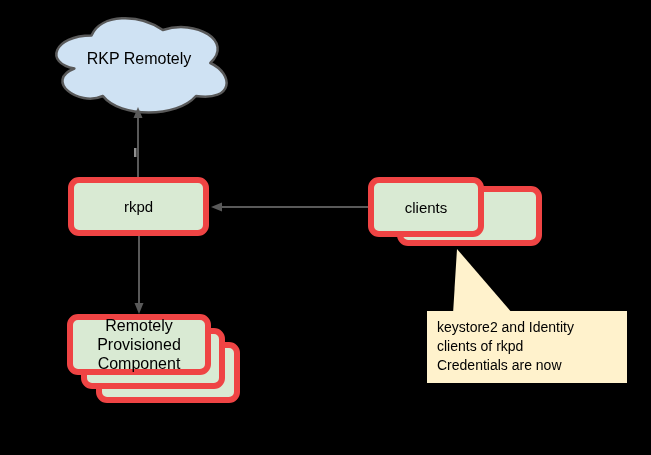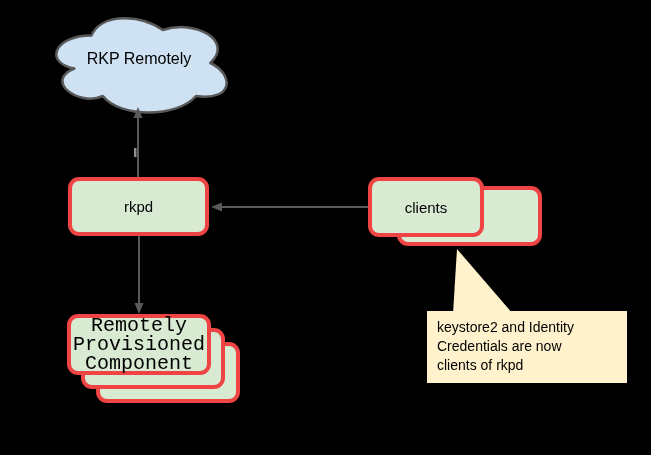--- a/index.html
+++ b/index.html
@@ -15,37 +15,37 @@
     background: #000000;
   }
   .layer-svg {
     position: absolute; left: 0; top: 0;
     pointer-events: none;
   }
   .node {
     position: absolute;
     box-sizing: border-box;
     background: #d9ead3;
-    border: 4px solid #ef4444;
+    border: 6px solid #ef4444;
     border-radius: 11px;
     display: flex;
     align-items: center;
     justify-content: center;
     color: #000;
     font-size: 15px;
     text-align: center;
   }
   .cloud-label {
     position: absolute;
     left: 44px; top: 8px;
     width: 190px; height: 102px;
     display: flex; align-items: center; justify-content: center;
     color: #000; font-size: 16px;
   }
-  .rpc-text { line-height: 19px; font-size: 20px; font-family: Liberation Mono, monospace; }
+  .rpc-text { line-height: 19px; font-size: 16px; }
   .callout-box {
     position: absolute;
     left: 427px; top: 311px;
     width: 200px; height: 72px;
     box-sizing: border-box;
     background: #fff2cc;
     padding: 7px 24px 0 10px;
     color: #000;
     font-size: 14px;
     line-height: 19px;
@@ -89,17 +89,17 @@
   <div class="node" style="left:67px; top:314px; width:144px; height:61px;">
     <div class="rpc-text">
       <div>Remotely</div>
       <div>Provisioned</div>
       <div>Component</div>
     </div>
   </div>
 
   <div class="callout-box">
     <div>keystore2 and Identity</div>
+    <div>clients of rkpd</div>
     <div>Credentials are now</div>
-    <div>clients of rkpd</div>
   </div>
 
 </div>
 
 </body></html>

